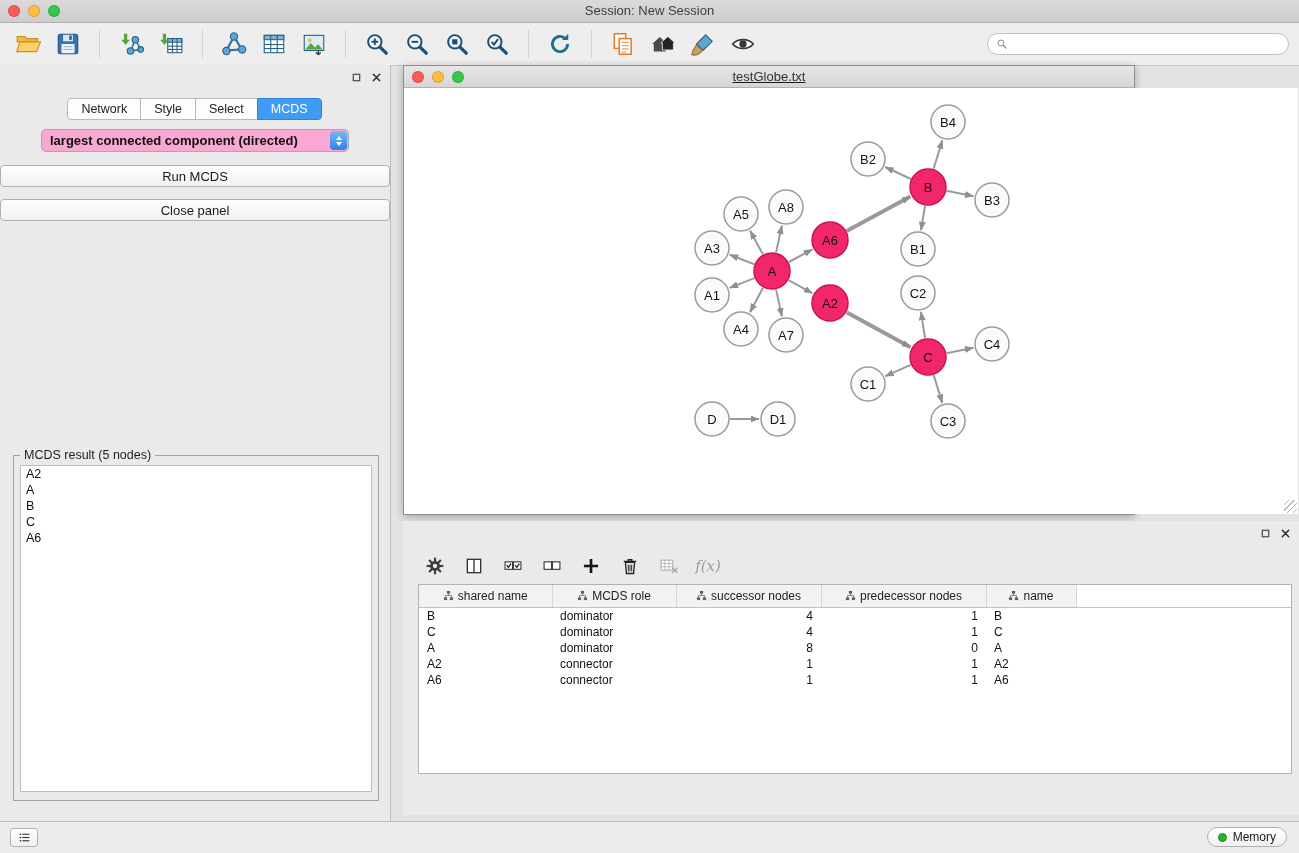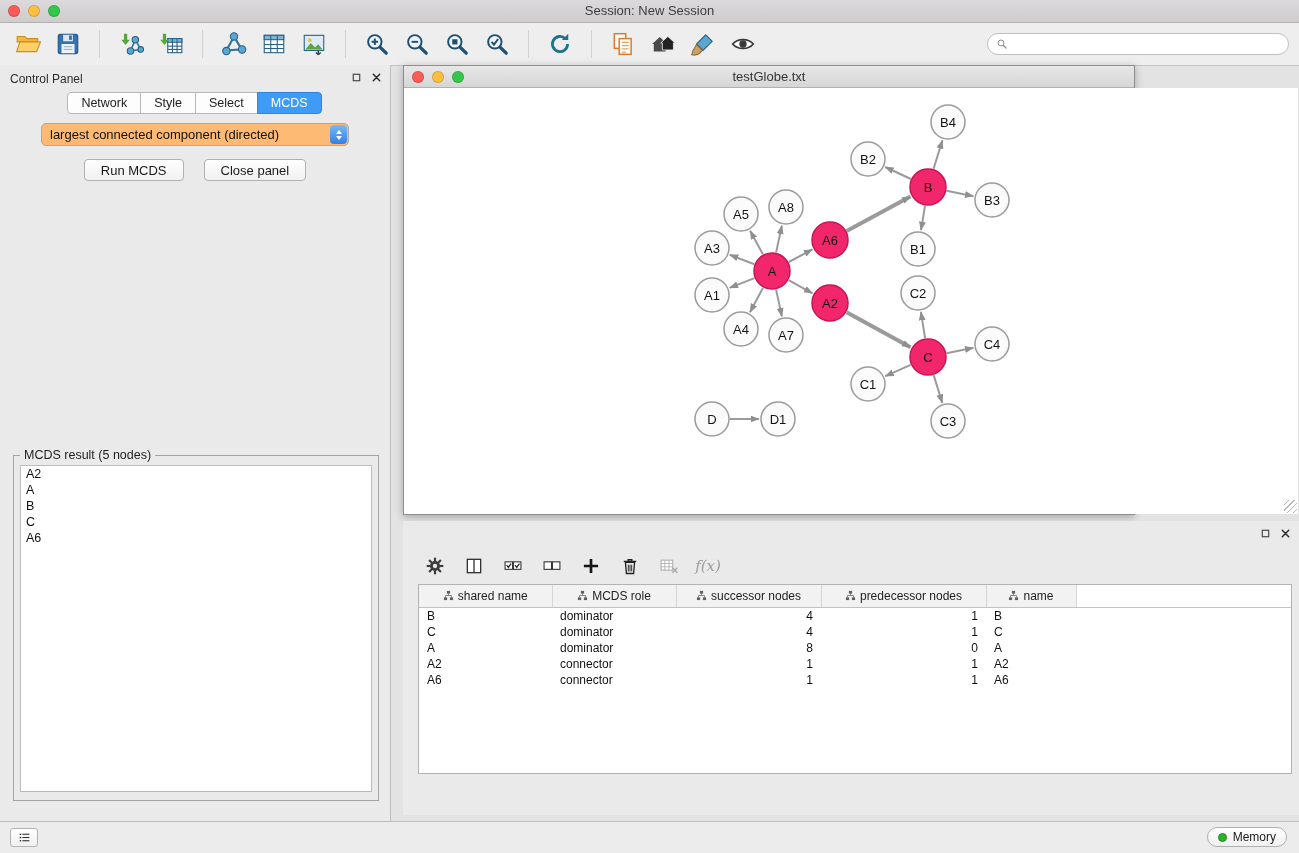--- a/index.html
+++ b/index.html
@@ -33,49 +33,49 @@
 
   
   .control-panel{position:absolute;left:0;top:65px;width:391px;height:756px;background:#eaeaea;
                  border-right:1px solid #bdbdbd;box-sizing:border-box;}
   .panel-header{height:26px;position:relative;}
   .panel-title{font-size:12px;color:#2d2d2d;padding:7px 0 0 10px;}
   .panel-controls{position:absolute;right:8px;top:7px;display:flex;gap:9px;align-items:center;}
   .pc-ico{width:11px;height:11px;}
   .pc-btn{border:0;background:transparent;padding:0;line-height:0;}
 
-  .cp-tabs{display:flex;justify-content:center;margin-top:1px;}
+  .cp-tabs{display:flex;justify-content:center;margin-top:7px;}
   .cp-tab{font-size:12.5px;padding:3px 13px;background:#fdfdfd;border:1px solid #b9b9b9;
           margin-left:-1px;color:#222;}
   .cp-tab:first-child{border-radius:4px 0 0 4px;}
   .cp-tab:last-child{border-radius:0 4px 4px 0;}
   .cp-tab.active{background:#3e9cf6;border-color:#2f85dd;color:#fff;}
 
   .opt-label{margin-top:20px;text-align:center;font-size:13px;color:#1e1e1e;}
-  .dropdown{margin:9px auto 0;width:308px;height:23px;background:#fdba74;border:1px solid #a9a9a9;
-            border-radius:5px;display:flex;align-items:center;justify-content:space-between;box-sizing:border-box;}
+  .dropdown{margin:9px auto 0;width:308px;height:23px;background:#f9a8d4;border:1px solid #a9a9a9;
+            border-radius:5px;display:flex;align-items:center;justify-content:space-between;box-sizing:border-box;font-weight:bold;}
   .dropdown .dd-text{font-size:13px;padding-left:8px;color:#111;white-space:nowrap;}
   .stepper{width:17px;height:19px;margin-right:1px;border-radius:4px;
            background:linear-gradient(#7ab9f8,#2f80e8);display:flex;flex-direction:column;
            align-items:center;justify-content:center;gap:2px;flex:none;}
   .tri-up{width:0;height:0;border-left:3.5px solid transparent;border-right:3.5px solid transparent;border-bottom:4px solid #fff;}
   .tri-down{width:0;height:0;border-left:3.5px solid transparent;border-right:3.5px solid transparent;border-top:4px solid #fff;}
 
-  .cp-buttons{margin-top:13px;display:flex;justify-content:center;gap:20px;}
+  .cp-buttons{margin-top:13px;display:flex;justify-content:center;gap:12px;flex-direction:column;}
   .mac-btn{height:22px;padding:0 16px;font-size:13px;color:#1a1a1a;border:1px solid #b0b0b0;
            border-radius:4px;background:linear-gradient(#ffffff,#f0f0f0);}
 
   .result-box{position:absolute;left:13px;top:390px;width:364px;height:344px;border:1px solid #a3a3a3;}
   .result-legend{position:absolute;top:-8px;left:6px;background:#eaeaea;padding:0 4px;font-size:12.5px;color:#1e1e1e;}
   .result-list{position:absolute;left:6px;right:6px;top:9px;bottom:8px;background:#fff;border:1px solid #bcbcbc;overflow:hidden;}
   .mcds-item{font-size:12.5px;padding:1px 5px;color:#111;}
 
   
   .network-window{position:absolute;left:403px;top:65px;width:732px;height:450px;background:#fff;
-                  border:1px solid #8e8e8e;box-shadow:0 2px 8px rgba(0,0,0,.28);box-sizing:border-box;}
+                  border:1px solid #8e8e8e;box-shadow:0 2px 8px rgba(0,0,0,.28);box-sizing:border-box;text-decoration:underline;}
   .nw-titlebar{height:21px;background:linear-gradient(#e7e7e7,#d6d6d6);border-bottom:1px solid #b1b1b1;position:relative;}
   .nw-title{text-align:center;font-size:13px;color:#333;line-height:21px;}
   .nw-canvas{position:relative;width:894px;height:426px;background:#fff;}
   #netSvg{position:absolute;left:0;top:0;}
   .node-label{font-family:"Liberation Sans","DejaVu Sans",sans-serif;font-size:13px;fill:#141414;}
   .grip{position:absolute;right:1px;bottom:1px;width:13px;height:13px;
         background:repeating-linear-gradient(135deg,transparent 0 3px,#b8b8b8 3px 4px);}
 
   
   .table-panel{position:absolute;left:403px;top:521px;width:896px;height:294px;background:#eaeaea;}
@@ -381,21 +381,20 @@
     <div class="searchbox">
       <svg>
           <use href="#sym-search"></use>
         </svg>
       <input type="text" placeholder="" style="">
     </div>
   </div>
 
   <aside class="control-panel">
     <div class="panel-header">
-      <div class="panel-title">Control Panel</div>
       <div class="panel-controls">
         <button class="pc-btn">
           <svg class="pc-ico">
               <use href="#sym-float"></use>
             </svg>
         </button>
         <button class="pc-btn">
           <svg class="pc-ico">
               <use href="#sym-close"></use>
             </svg>

